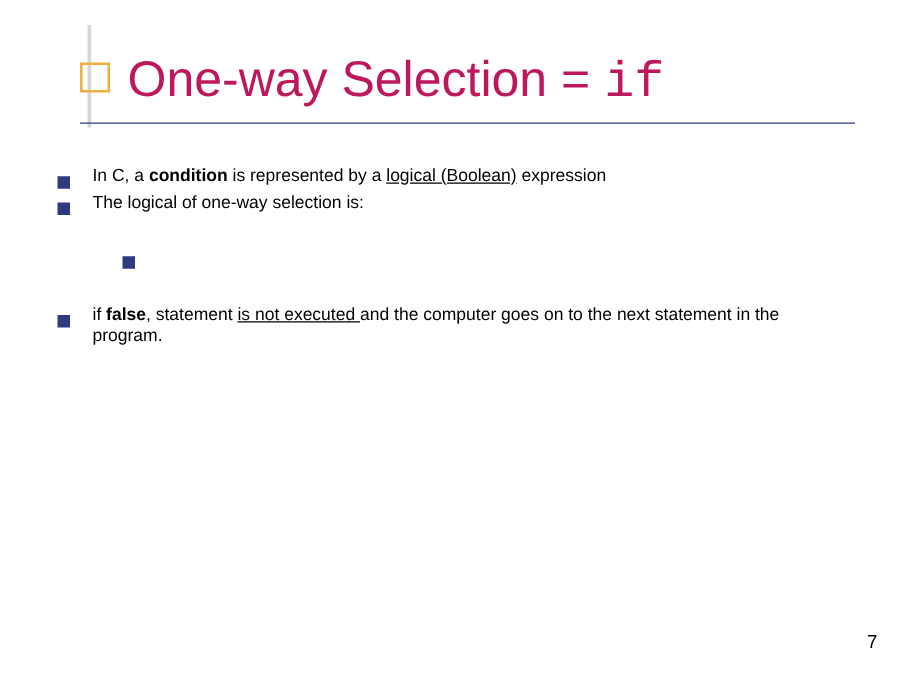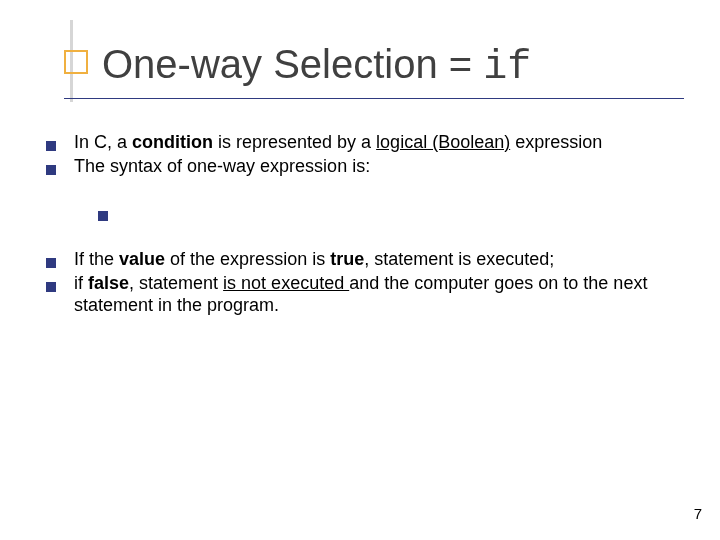--- a/index.html
+++ b/index.html
@@ -25,21 +25,21 @@
     height: 24px;
     border: 2px solid #f0b040;
     background: transparent;
   }
   .title-text {
     position: absolute;
     left: 38px;
     top: 0;
     font-size: 40px;
     font-weight: 400;
-    color: #404040;
+    color: #be185d;
     white-space: nowrap;
   }
   .title-text .code {
     font-family: "Courier New", monospace;
   }
   .title-rule {
     position: absolute;
     left: 0;
     top: 56px;
     width: 620px;
@@ -53,21 +53,21 @@
     width: 3px;
     height: 82px;
     background: #d6d6d6;
   }
   .content {
     position: absolute;
     top: 132px;
     left: 46px;
     right: 40px;
     color: #000;
-    font-size: 18px;
+    font-size: 14px;
     line-height: 1.22;
   }
   .item {
     display: flex;
     align-items: flex-start;
     margin-bottom: 2px;
   }
   .bullet {
     flex: 0 0 auto;
     width: 10px;
@@ -111,37 +111,31 @@
   <div class="item">
     <div class="bullet"></div>
     <div class="text">
       <span>In C, a </span><b>condition</b><span> is represented by a </span><span class="underline">logical (Boolean)</span><span> expression</span>
     </div>
   </div>
 
 
   <div class="item">
     <div class="bullet"></div>
-    <div class="text">The syntax of one-way expression is:</div>
+    <div class="text">The logical of one-way selection is:</div>
   </div>
 
   <div class="gap"></div>
 
   <div class="item">
     <div class="bullet sub"></div>
   </div>
 
   <div class="gap-lg"></div>
 
-  <div class="item">
-    <div class="bullet"></div>
-    <div class="text">
-      <span>If the </span><b>value</b><span> of the expression is </span><b>true</b><span>, statement is executed;</span>
-    </div>
-  </div>
 
   <div class="item">
     <div class="bullet"></div>
     <div class="text">
       <span>if </span><b>false</b><span>, statement </span><span class="underline">is not executed </span><span>and the computer goes on to the next statement in the program.</span>
     </div>
   </div>
 
 </div>
 

